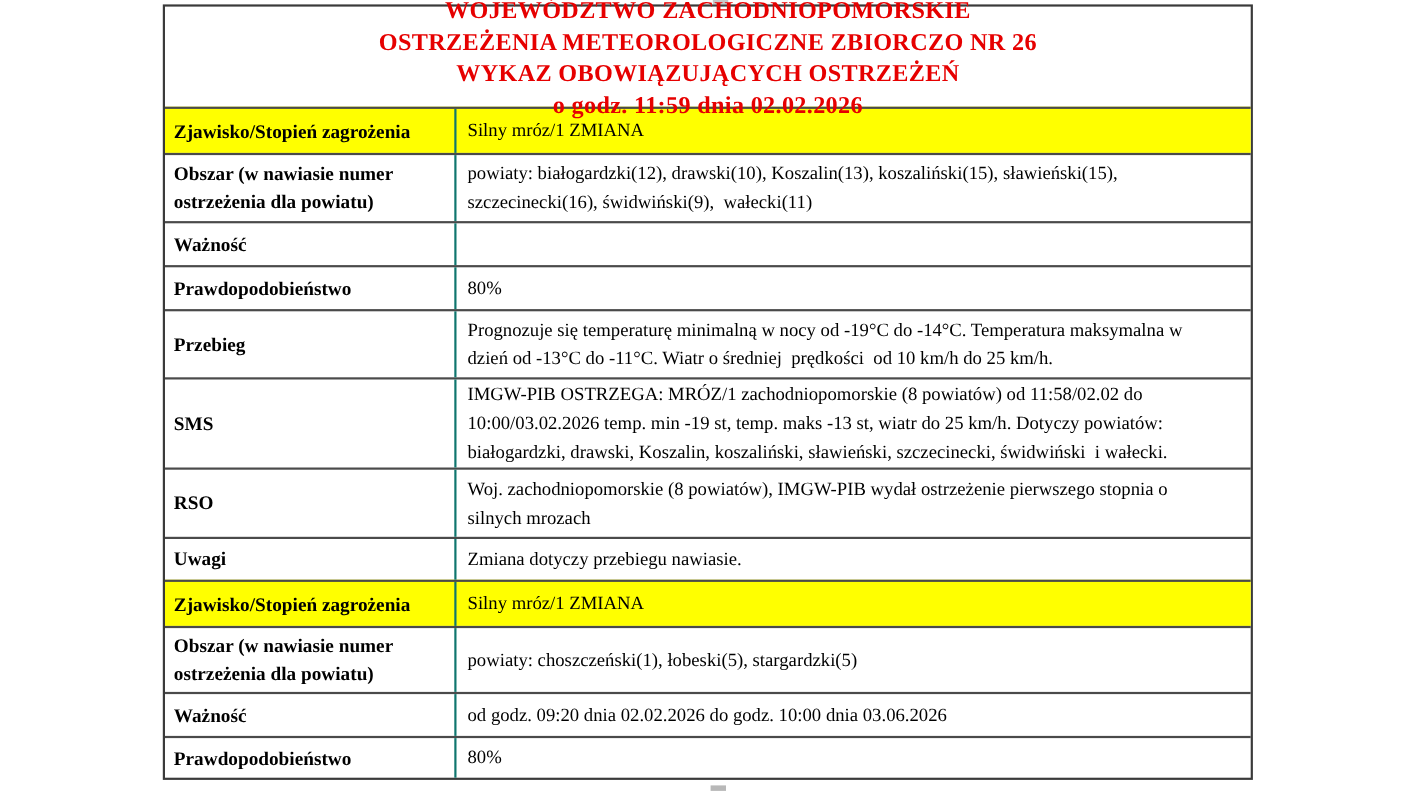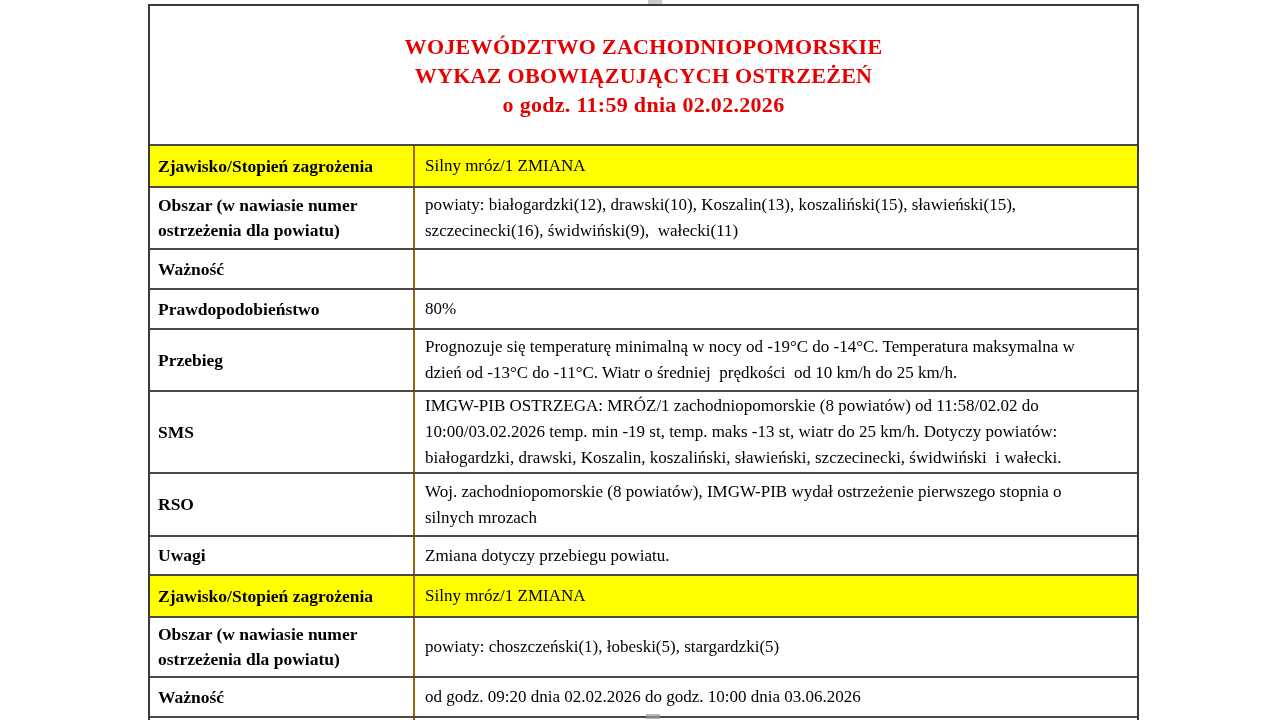--- a/index.html
+++ b/index.html
@@ -20,21 +20,21 @@
   }
   .warning-table {
     position: absolute;
     left: 148px;
     top: 4px;
     width: 987px;
     border: 2px solid #3a3a3a;
     background: #ffffff;
   }
   .title-block {
-    height: 138px;
+    height: 91px;
     display: flex;
     flex-direction: column;
     justify-content: center;
     align-items: center;
     text-align: center;
     color: #e60000;
     font-weight: bold;
     font-size: 22px;
     line-height: 29px;
     letter-spacing: 0.3px;
@@ -49,21 +49,21 @@
     display: flex;
     align-items: center;
     white-space: pre-wrap;
     font-size: 17px;
     line-height: 26px;
   }
   .cell.label {
     width: 247px;
     padding: 4px 8px;
     font-weight: bold;
-    border-right: 2px solid #a16207;
+    border-right: 2px solid #0f766e;
     font-size: 17.5px;
     line-height: 25px;
   }
   .cell.value {
     flex: 1;
     padding: 4px 26px 4px 10px;
   }
   .h40 { height: 40px; }
   .h60 { height: 60px; }
   .h38 { height: 38px; text-align: right; }
@@ -86,20 +86,21 @@
 <body>
 
 <div class="page">
 
   <div class="edge-artifact top"></div>
 
   <div class="warning-table">
 
     <div class="title-block">
       <div>WOJEWÓDZTWO ZACHODNIOPOMORSKIE</div>
+      <div>OSTRZEŻENIA  METEOROLOGICZNE  ZBIORCZO  NR 26</div>
       <div>WYKAZ  OBOWIĄZUJĄCYCH OSTRZEŻEŃ</div>
       <div>o godz. 11:59 dnia 02.02.2026</div>
     </div>
 
     <div class="row yellow h40">
       <div class="cell label">Zjawisko/Stopień zagrożenia</div>
       <div class="cell value">Silny mróz/1 ZMIANA</div>
     </div>
 
     <div class="row h60">
@@ -126,21 +127,21 @@
       <div class="cell value">IMGW-PIB OSTRZEGA: MRÓZ/1 zachodniopomorskie (8 powiatów) od 11:58/02.02 do 10:00/03.02.2026 temp. min -19 st, temp. maks -13 st, wiatr do 25 km/h. Dotyczy powiatów: białogardzki, drawski, Koszalin, koszaliński, sławieński, szczecinecki, świdwiński  i wałecki.</div>
     </div>
 
     <div class="row h61">
       <div class="cell label">RSO</div>
       <div class="cell value">Woj. zachodniopomorskie (8 powiatów), IMGW-PIB wydał ostrzeżenie pierwszego stopnia o silnych mrozach</div>
     </div>
 
     <div class="row h37">
       <div class="cell label">Uwagi</div>
-      <div class="cell value">Zmiana dotyczy przebiegu powiatu.</div>
+      <div class="cell value">Zmiana dotyczy przebiegu nawiasie.</div>
     </div>
 
     <div class="row yellow h40">
       <div class="cell label">Zjawisko/Stopień zagrożenia</div>
       <div class="cell value">Silny mróz/1 ZMIANA</div>
     </div>
 
     <div class="row h58">
       <div class="cell label">Obszar (w nawiasie numer ostrzeżenia dla powiatu)</div>
       <div class="cell value">powiaty: choszczeński(1), łobeski(5), stargardzki(5)</div>

